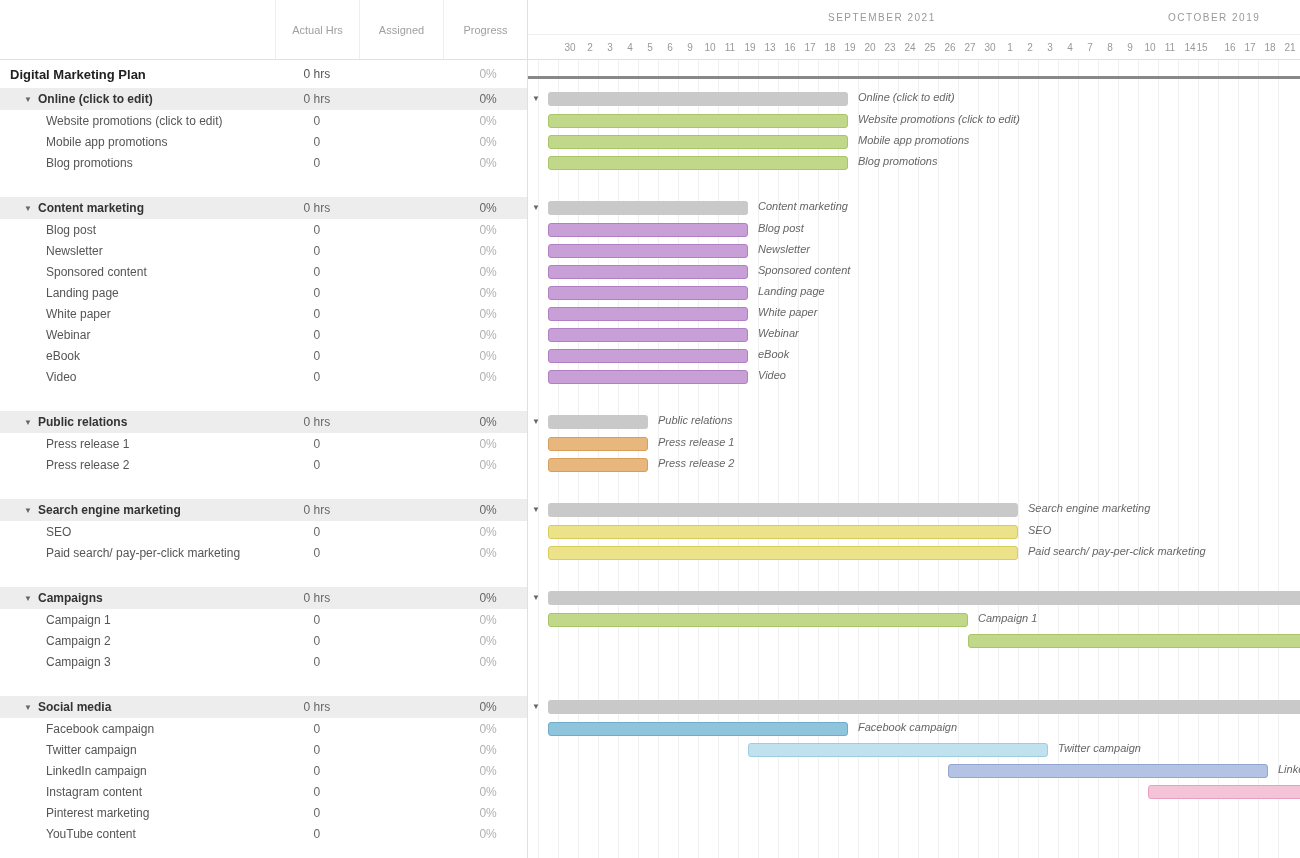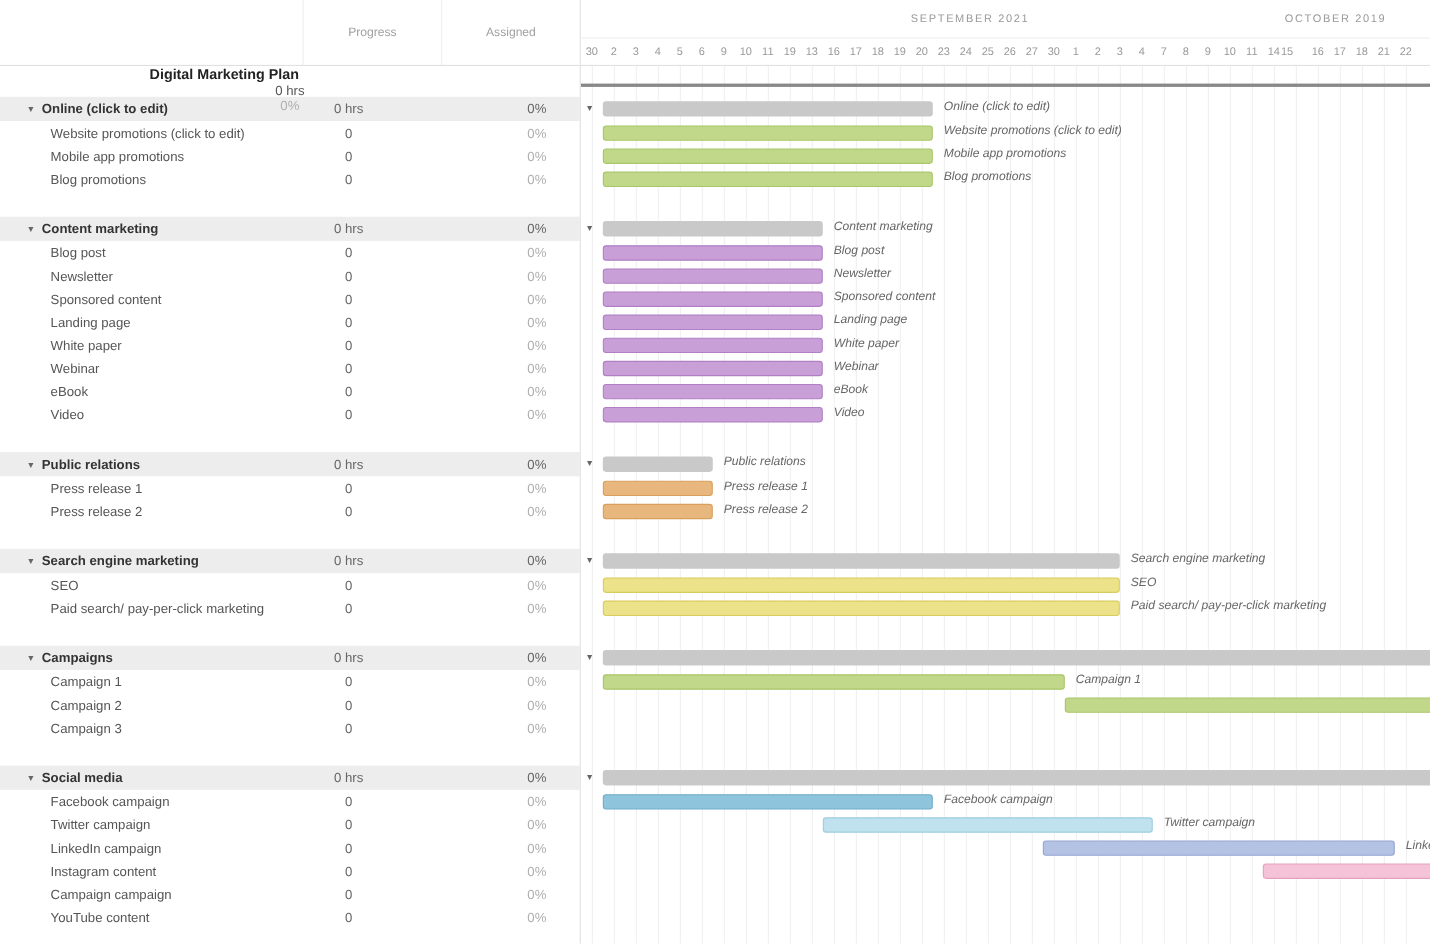--- a/index.html
+++ b/index.html
@@ -11,40 +11,40 @@
 
 .left-header { display: flex; height: 60px; border-bottom: 1px solid #e0e0e0; }
 .lh-name { width: 275px; }
 .lh-col { flex: 1; display: flex; align-items: center; justify-content: center; color: #a0a0a0; font-size: 11px; border-left: 1px solid #eee; }
 .lh-actual { width: 85px; }
 .lh-assigned { width: 90px; }
 .lh-progress { width: 78px; }
 
 
 .row { display: flex; align-items: center; height: 21px; }
-.row.title { height: 28px; flex-direction: column; }
+.row.title { height: 28px; }
 .row.title .name { font-weight: 600; color: #222; font-size: 13px; }
 .row.spacer { height: 24px; }
 .cell-name { width: 275px; display: flex; align-items: center; padding-left: 10px; }
 .cell-actual { width: 85px; text-align: center; color: #555; }
 .cell-assigned { width: 90px; text-align: center; color: #555; }
 .cell-progress { width: 78px; text-align: center; color: #b0b0b0; }
 .row.group { background: #ededed; height: 22px; }
 .row.group .cell-name { font-weight: 600; color: #333; }
 .row.group .cell-actual, .row.group .cell-progress { color: #666; font-weight: 500; }
 .row.task .cell-name { padding-left: 46px; color: #555; }
 .row.task .cell-actual { color: #666; }
 .caret { font-size: 8px; margin-right: 6px; color: #666; display: inline-block; width: 8px; }
 .indent-caret { margin-left: 14px; }
 
 
 .tl-header { height: 60px; border-bottom: 1px solid #e0e0e0; display: flex; flex-direction: column; }
 .tl-months { flex: 1; display: flex; align-items: center; position: relative; border-bottom: 1px solid #eee; }
 .tl-month { position: absolute; font-size: 10px; letter-spacing: 1.5px; color: #999; font-weight: 500; }
-.tl-days { height: 24px; display: flex; align-items: center; position: relative; }
+.tl-days { height: 24px; display: flex; align-items: center; position: relative; margin-left: 32px; }
 .tl-day { position: absolute; font-size: 10px; color: #999; text-align: center; width: 20px; }
 
 
 .gantt-body { position: relative; }
 .gridlines { position: absolute; top: 0; left: 0; right: 0; bottom: 0; pointer-events: none; }
 .gridline { position: absolute; top: 0; bottom: 0; width: 1px; background: #f0f0f0; }
 .grow { height: 21px; position: relative; display: flex; align-items: center; }
 .grow.title { height: 28px; }
 .grow.spacer { height: 24px; }
 .grow.group { height: 22px; }
@@ -66,22 +66,23 @@
 .c-pink { background: #f4c3d7; border: 1px solid #e8a0bf; }
 </style>
 </head>
 <body>
 
 <div class="app">
 
   <div class="left-panel">
     <div class="left-header">
       <div class="lh-name"></div>
+      <div class="lh-col lh-actual">Actual Hrs</div>
+      <div class="lh-col lh-assigned">Assigned</div>
       <div class="lh-col lh-progress">Progress</div>
-      <div class="lh-col lh-assigned">Assigned</div>
     </div>
     <div id="left-rows">
         <div class="row title">
           <div class="cell-name">
             <span class="name">Digital Marketing Plan</span>
           </div>
           <div class="cell-actual">0 hrs</div>
           <div class="cell-assigned"></div>
           <div class="cell-progress">0%</div>
         </div>
@@ -315,21 +316,21 @@
         <div class="row task">
           <div class="cell-name">
             <span class="name">Instagram content</span>
           </div>
           <div class="cell-actual">0</div>
           <div class="cell-assigned"></div>
           <div class="cell-progress">0%</div>
         </div>
         <div class="row task">
           <div class="cell-name">
-            <span class="name">Campaign campaign</span>
+            <span class="name">Pinterest marketing</span>
           </div>
           <div class="cell-actual">0</div>
           <div class="cell-assigned"></div>
           <div class="cell-progress">0%</div>
         </div>
         <div class="row task">
           <div class="cell-name">
             <span class="name">YouTube content</span>
           </div>
           <div class="cell-actual">0</div>

